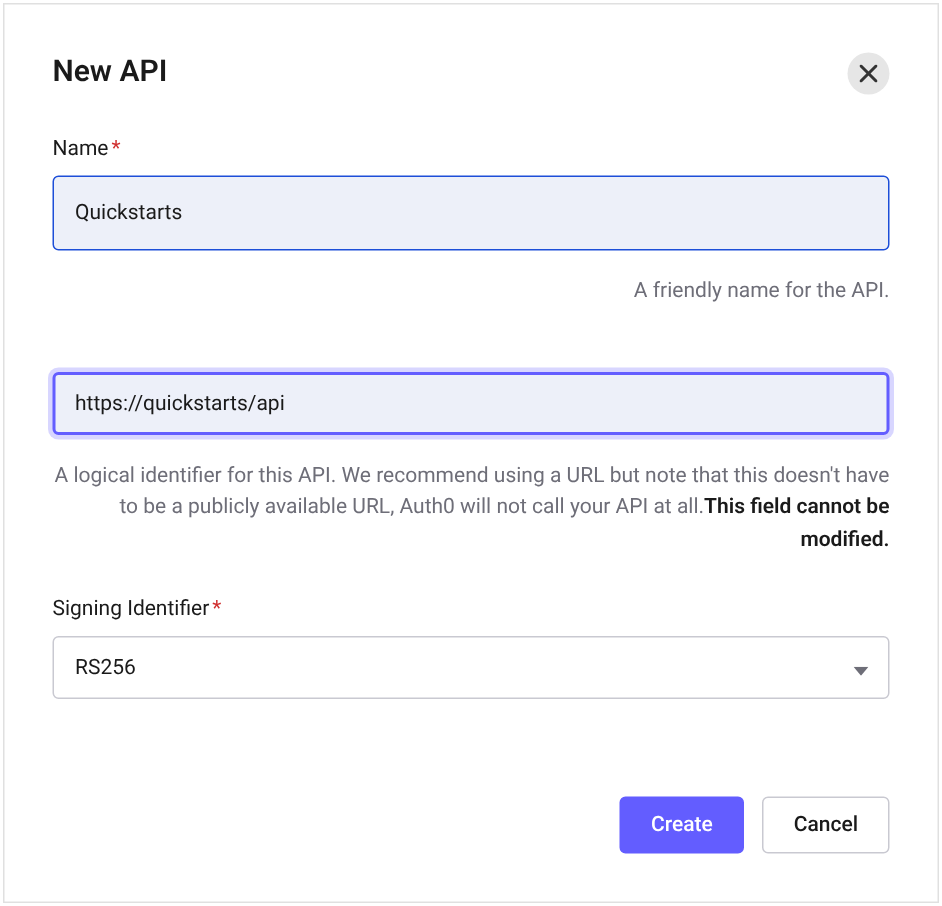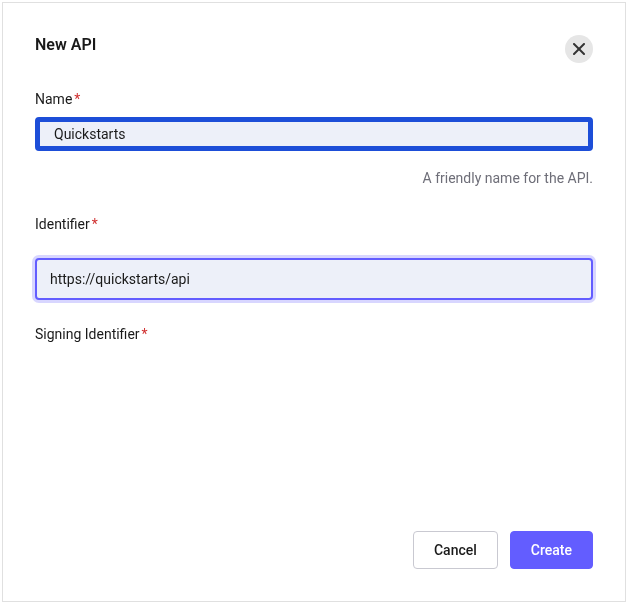--- a/index.html
+++ b/index.html
@@ -23,21 +23,21 @@
       padding: 32px;
       position: relative;
     }
     .modal-header {
       display: flex;
       justify-content: space-between;
       align-items: flex-start;
       margin-bottom: 28px;
     }
     .modal-title {
-      font-size: 16px;
+      font-size: 20px;
       font-weight: 600;
       color: #1a1a1a;
     }
     .close-btn {
       width: 28px;
       height: 28px;
       border-radius: 50%;
       background: #e6e6e6;
       border: none;
       display: flex;
@@ -60,23 +60,23 @@
       font-weight: 400;
       color: #1a1a1a;
       margin-bottom: 10px;
     }
     .required-asterisk {
       color: #d03030;
       margin-left: 2px;
     }
     .text-input {
       width: 100%;
-      padding: 4px 14px;
+      padding: 16px 14px;
       font-size: 14px;
-      border: 5px solid #1d4ed8;
+      border: 1px solid #1d4ed8;
       border-radius: 4px;
       background: #edf0f9;
       color: #1a1a1a;
       font-family: inherit;
     }
     .text-input.focused {
       border: 2px solid #635dff;
       box-shadow: 0 0 0 3px rgba(99, 93, 255, 0.25);
       padding: 11px 13px;
       margin-top: 16px;
@@ -159,29 +159,37 @@
 
   <div class="form-group">
     <label class="field-label">
       <span>Name</span><span class="required-asterisk">*</span>
     </label>
     <input type="text" class="text-input" value="Quickstarts" style="">
     <p class="helper-text">A friendly name for the API.</p>
   </div>
 
   <div class="form-group">
-    <label class="field-label">
-      <span>Identifier</span><span class="required-asterisk">*</span>
-    </label>
     <input type="text" class="text-input focused" value="https://quickstarts/api" style="">
+    <p class="helper-text">
+      <span>A logical identifier for this API. We recommend using a URL but note that this doesn't have to be a publicly available URL, Auth0 will not call your API at all.</span><span class="emphasis">This field cannot be modified.</span>
+    </p>
   </div>
 
   <div class="form-group">
     <label class="field-label">
       <span>Signing Identifier</span><span class="required-asterisk">*</span>
     </label>
+    <div class="select-wrapper">
+      <button type="button" class="select-input">RS256</button>
+      <span class="select-caret">
+        <svg width="10" height="6" viewBox="0 0 10 6" fill="currentColor">
+          <path d="M0 0 L5 6 L10 0 Z"></path>
+        </svg>
+      </span>
+    </div>
   </div>
 
   <div class="modal-footer">
+    <button class="btn btn-primary">Create</button>
     <button class="btn btn-secondary">Cancel</button>
-    <button class="btn btn-primary">Create</button>
   </div>
 </div>
 
 </body></html>

